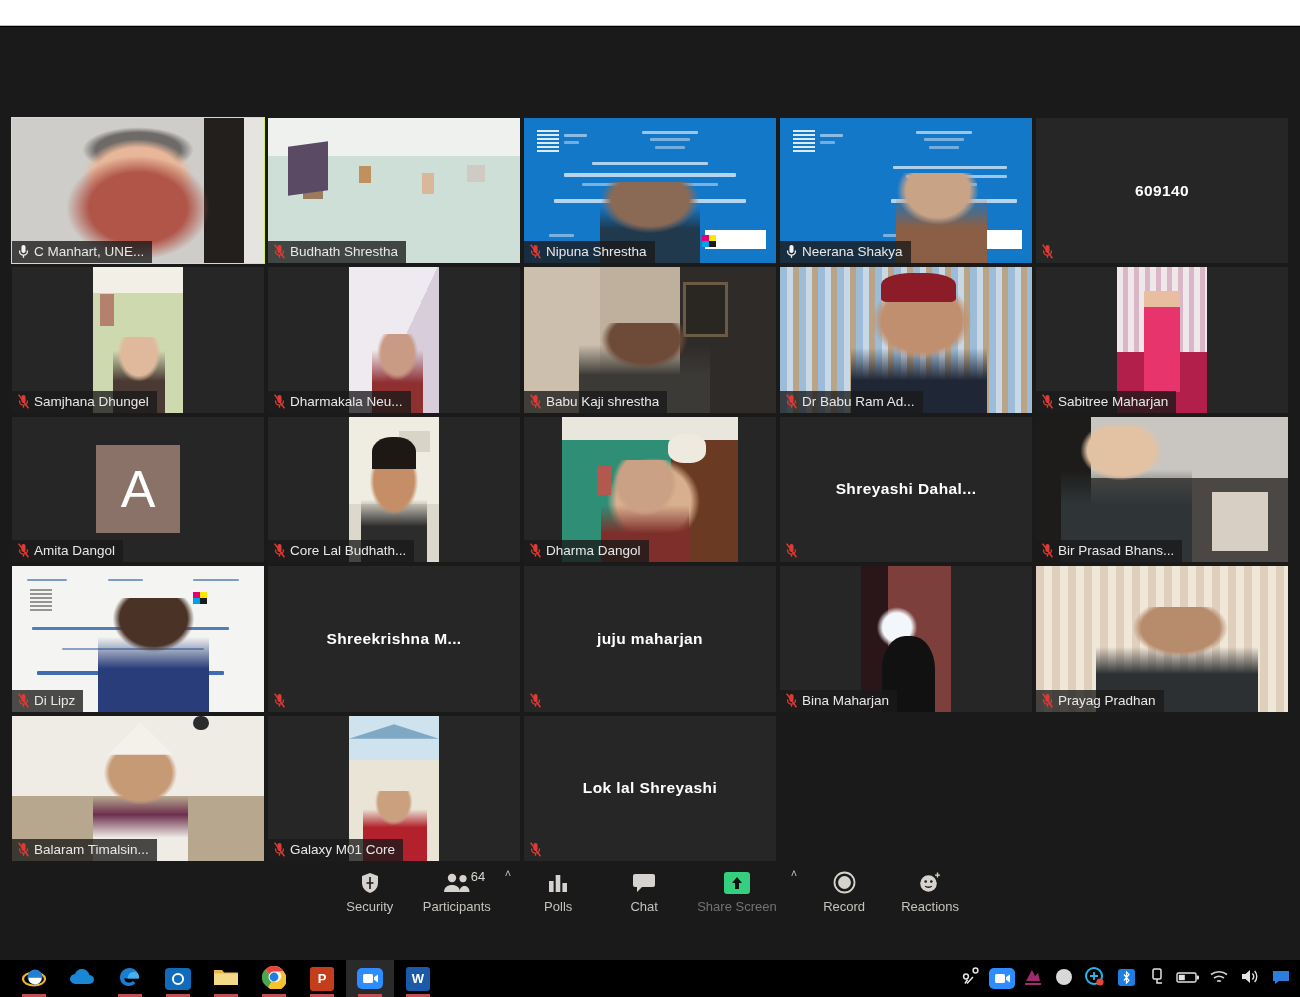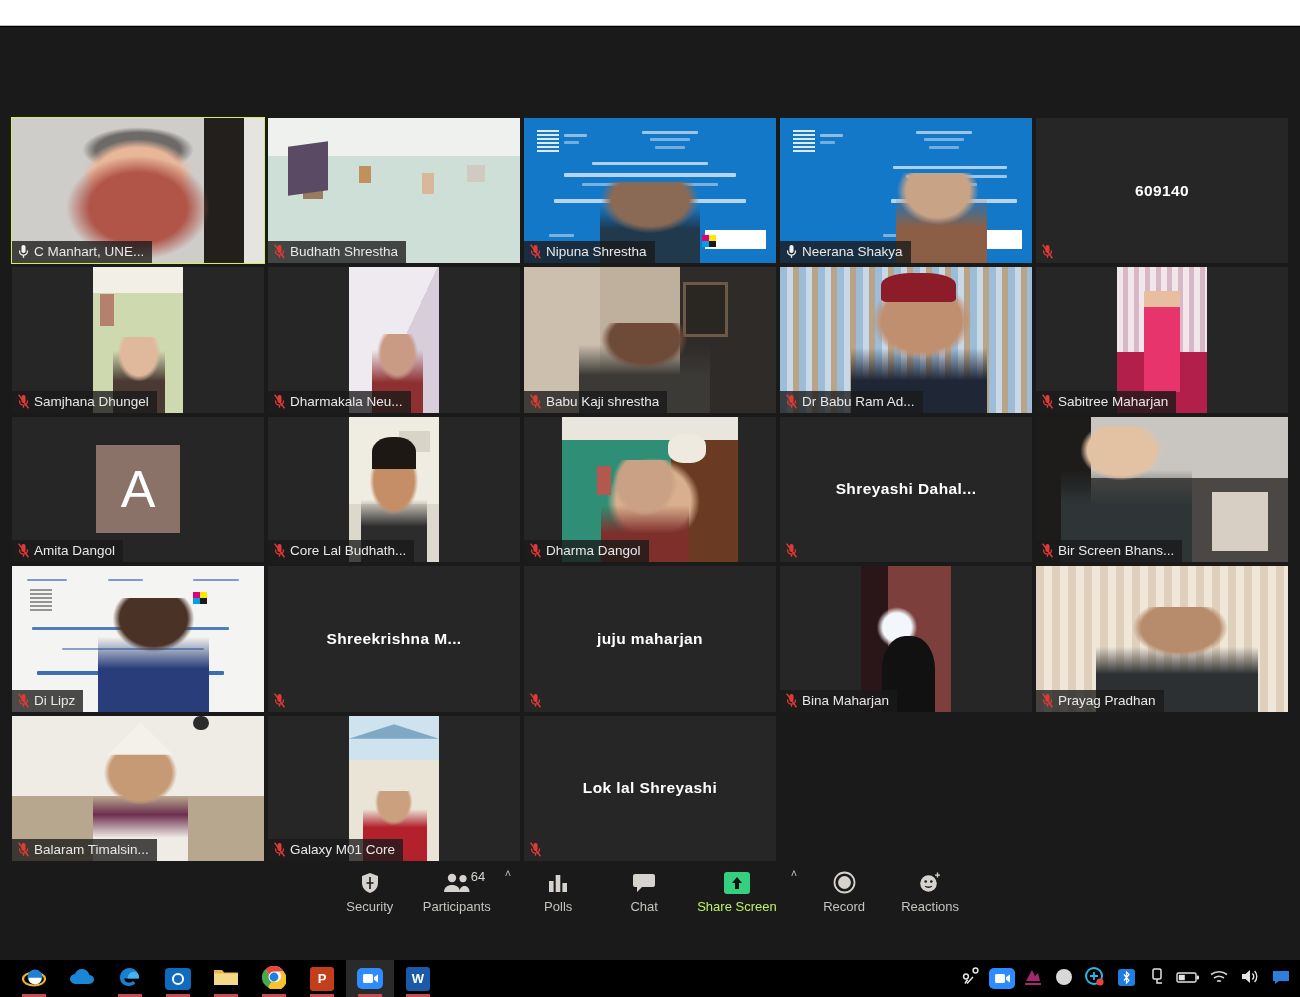--- a/index.html
+++ b/index.html
@@ -130,21 +130,21 @@
     gap: 0px;
   }
   .tb-item {
     position: relative;
     min-width: 86px;
     display: flex; flex-direction: column; align-items: center; gap: 4px;
     color: #c6c3be; font-size: 13px;
     padding: 2px 10px;
   }
   .tb-item .ic { height: 24px; display:flex; align-items:center; justify-content:center; }
-  .tb-item.green .lbl { color: #bef264; }
+  .tb-item.green .lbl { color: #737373; }
   .caret { color:#c6c3be; font-size: 11px; align-self: flex-start;
            margin-top: 6px; padding: 0 4px; }
   .pcount { position:absolute; top: 0px; left: 58px; color:#d9d6d1; font-size:13px; }
 
   
   .taskbar {
     position: absolute; left: 0; bottom: 0; width: 1300px; height: 37px;
     background: #000000;
     display: flex; align-items: center;
   }
@@ -410,21 +410,21 @@
             <div style="position:absolute;left:10%;bottom:0;width:52%;height:94%;background:radial-gradient(ellipse 34% 24% at 46% 18%,#e3c2a4 0 76%,rgba(227,194,164,0) 92%),linear-gradient(to bottom,rgba(0,0,0,0) 32%,#2f3536 58%);"></div>
             <div style="position:absolute;left:70%;top:52%;width:22%;height:40%;background:#d8cfc4;"></div>
           </div>
           <div class="nameplate">
             <svg class="mic" viewBox="0 0 11 15">
               <path d="M5.5 1.1c-1.15 0-2.05.9-2.05 2v3.9c0 1.1.9 2 2.05 2s2.05-.9 2.05-2V3.1c0-1.1-.9-2-2.05-2z" fill="#e03a34"></path>
               <path d="M1.6 6.4v1c0 2.05 1.7 3.7 3.9 3.7s3.9-1.65 3.9-3.7v-1" stroke="#e03a34" stroke-width="1.3" fill="none"></path>
               <path d="M5.5 11.1v2.7" stroke="#e03a34" stroke-width="1.3"></path>
               <path d="M0.6 0.6 L10.4 14.2" stroke="#e03a34" stroke-width="1.5"></path>
             </svg>
-            <span class="nm">Bir Screen Bhans...</span>
+            <span class="nm">Bir Prasad Bhans...</span>
           </div>
         </div>
         <div class="tile">
           <div class="vid wide">
             <div class="slide-white"></div>
             <div class="slide-line dk" style="left:6%;top:9%;width:16%;height:2px;opacity:.6;"></div>
             <div class="slide-line dk" style="left:38%;top:9%;width:14%;height:2px;opacity:.6;"></div>
             <div class="slide-line dk" style="left:72%;top:9%;width:18%;height:2px;opacity:.6;"></div>
             <div class="slide-logo" style="left:7%;top:16%;width:9%;height:16%;opacity:.6;background:repeating-linear-gradient(to bottom,#555 0 2px,rgba(0,0,0,0) 2px 4px);"></div>
             <div class="cmyk" style="left:72%;top:18%;"></div>

